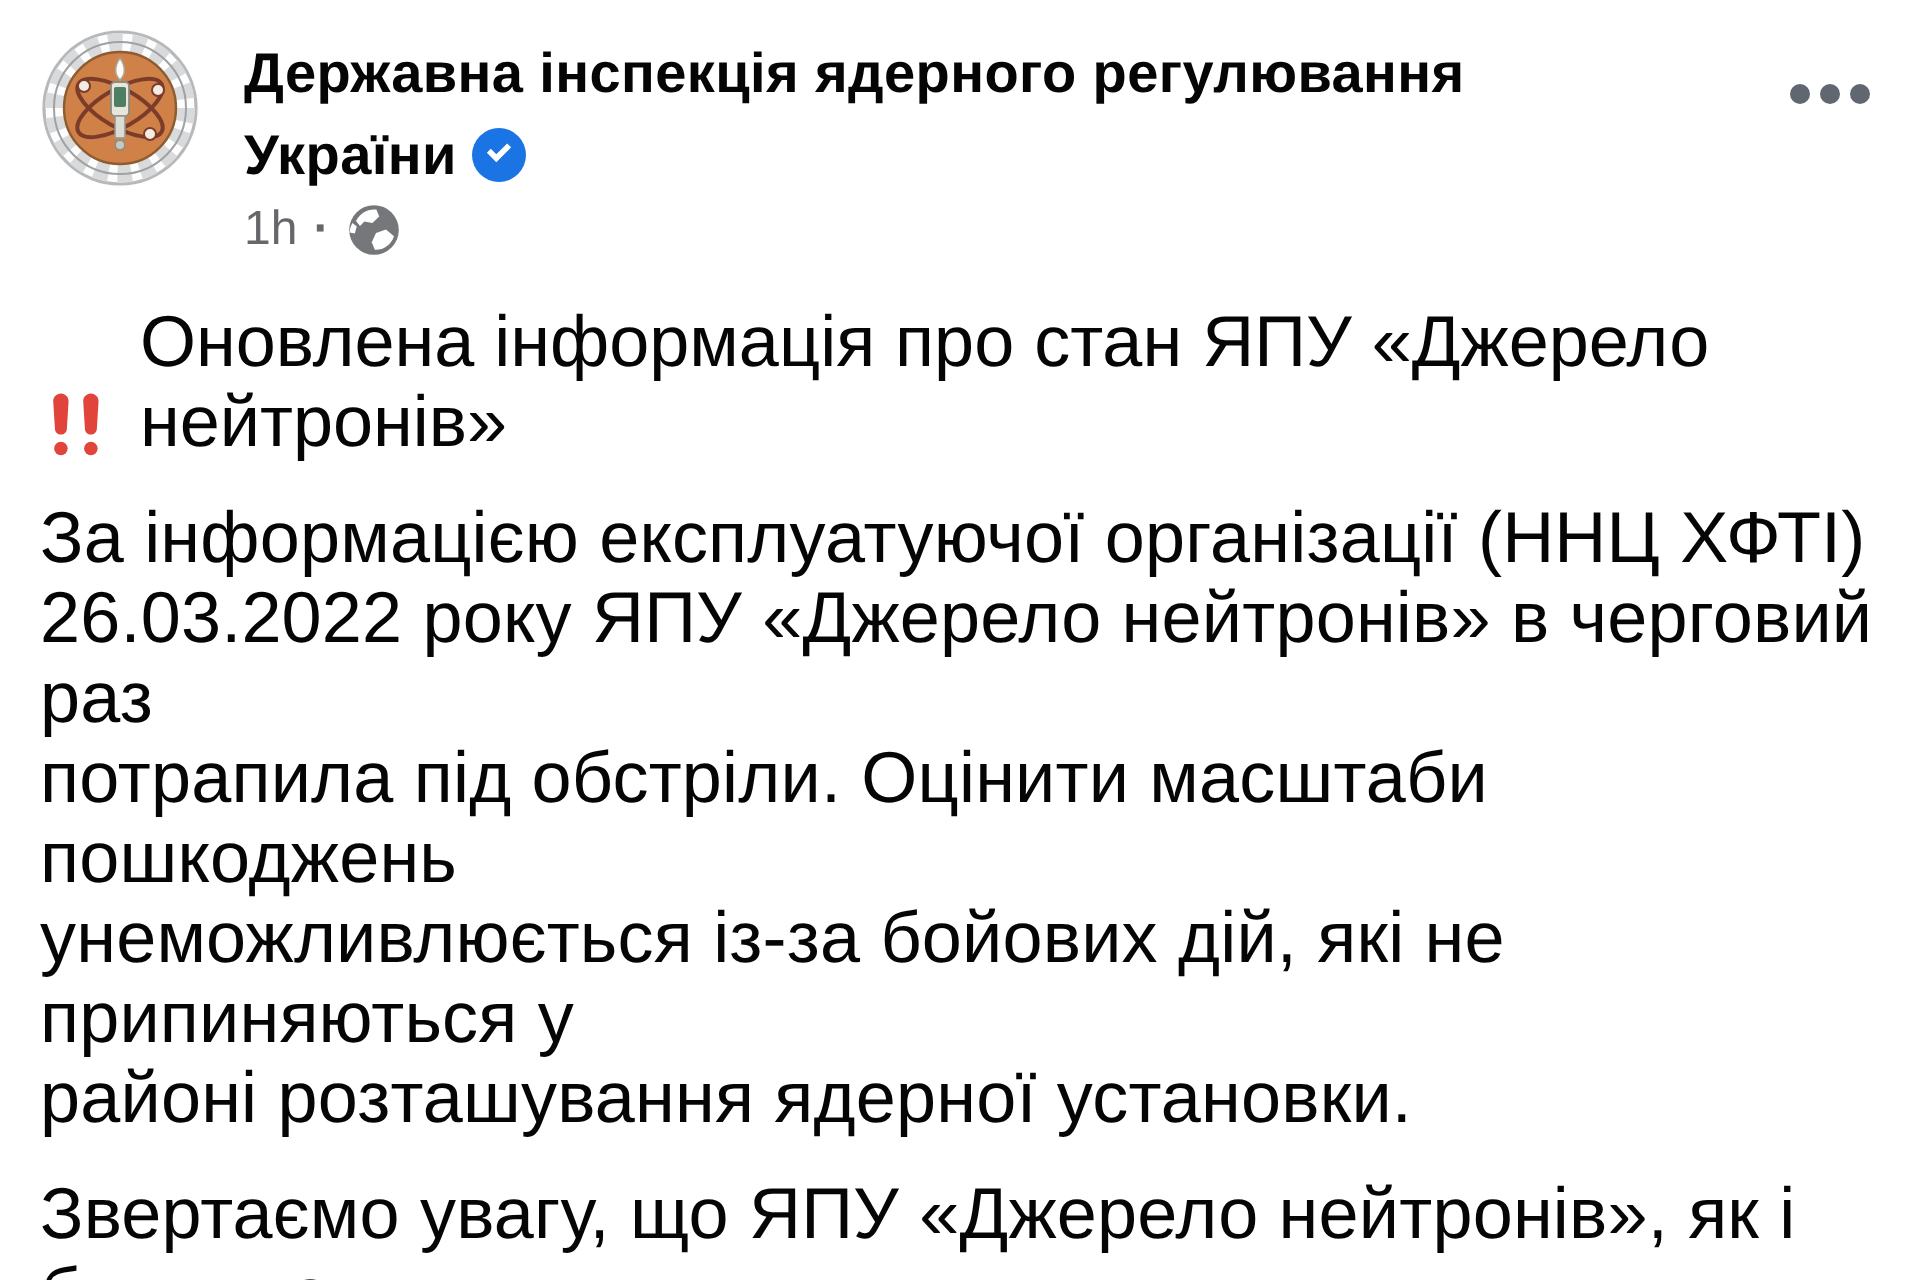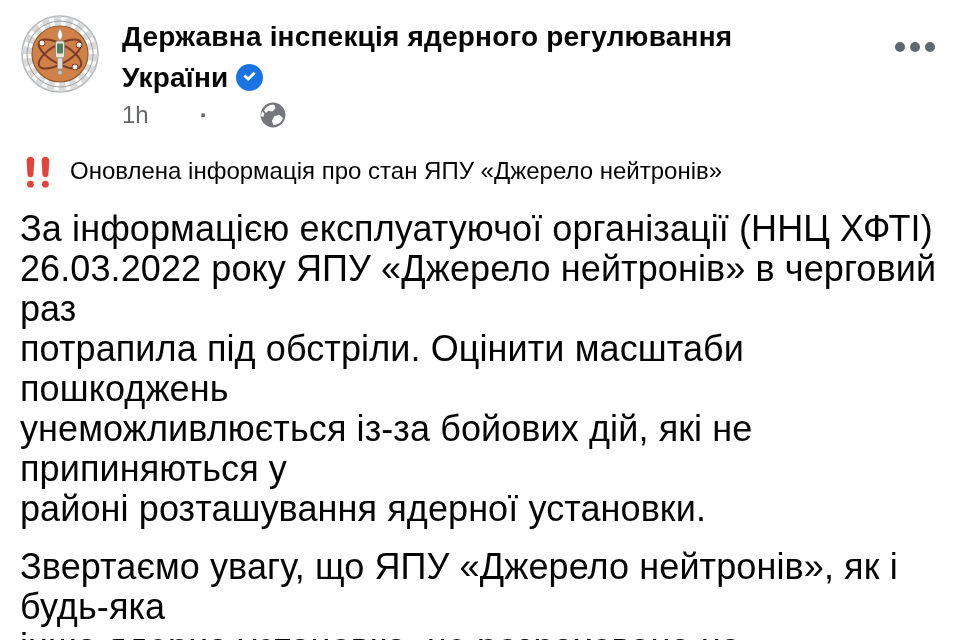--- a/index.html
+++ b/index.html
@@ -10,29 +10,29 @@
   }
   .post { position: relative; width: 960px; height: 640px; background: #fff; }
 
   
   .header { display: flex; padding: 14px 20px 0 20px; position: relative; }
   .avatar { width: 80px; height: 80px; flex: 0 0 80px; border-radius: 50%; overflow: hidden; cursor: pointer; }
   .header-text { margin-left: 22px; padding-top: 2px; }
   .name-row { width: 700px; font-weight: 700; font-size: 28px; line-height: 41px; color: #050505; cursor: pointer; }
   .name-row .name { letter-spacing: 0.2px; }
   .badge { display: inline-block; width: 27px; height: 27px; vertical-align: -4px; margin-left: 8px; }
-  .meta { display: flex; align-items: center; margin-top: 3px; font-size: 24px; line-height: 28px; color: #65676b; gap: 43px; }
+  .meta { display: flex; align-items: center; margin-top: 3px; font-size: 24px; line-height: 28px; color: #65676b; }
   .meta .sep { margin: 0 8px; font-weight: 700; }
   .meta .globe { width: 28px; height: 28px; display: inline-block; }
   .menu { position: absolute; top: 38px; right: 21px; display: flex; gap: 5px; padding: 4px; cursor: pointer; }
   .menu i { width: 10px; height: 10px; border-radius: 50%; background: #606770; }
 
   
   .body-text { padding: 22px 20px 0 20px; }
-  .headline { display: flex; align-items: flex-start; font-size: 24px; line-height: 40px; }
+  .headline { display: flex; align-items: flex-end; font-size: 36px; line-height: 40px; }
   .emoji { width: 38px; height: 38px; flex: 0 0 38px; margin-right: 12px; margin-top: 2px; }
   .para { margin-top: 18px; font-size: 36px; line-height: 40px; white-space: pre-line; letter-spacing: 0.1px; }
 </style>
 </head>
 <body>
 
 <div class="post">
 
   <div class="header">
 

